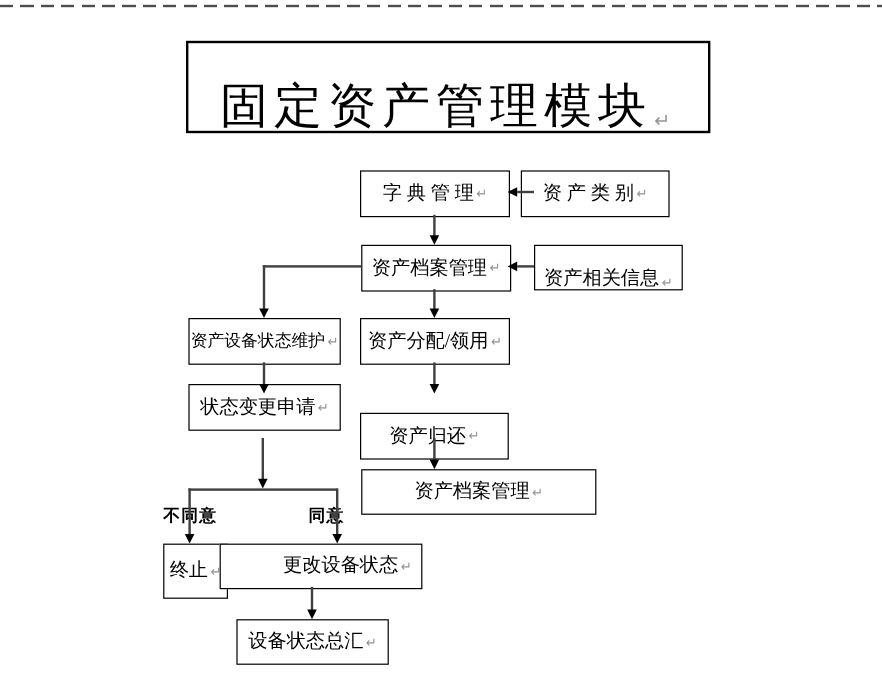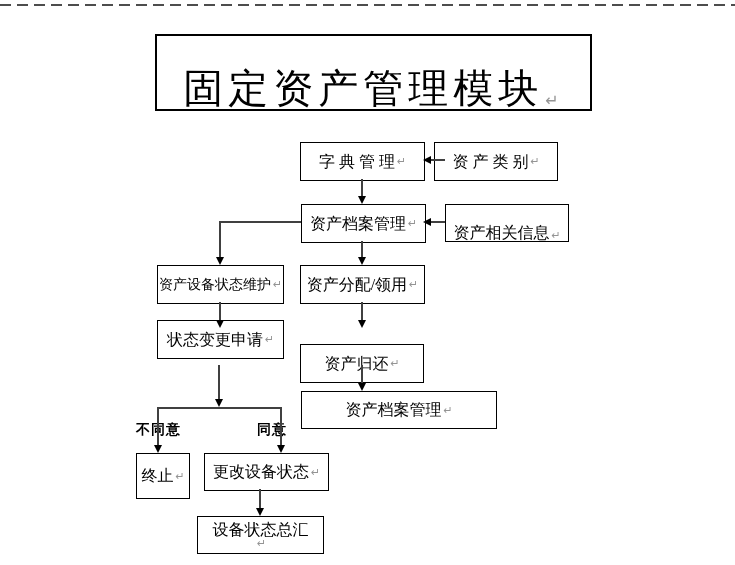--- a/index.html
+++ b/index.html
@@ -24,22 +24,22 @@
   .b-dict{left:300px;top:142px;width:123px;height:37px;}
   .b-category{left:434px;top:142px;width:122px;height:37px;}
   .b-archive{left:301px;top:204px;width:123px;height:37px;align-items:center;}
   .b-info{left:445px;top:204px;width:122px;height:36px;align-items:flex-end;}
   .b-maintain{left:157px;top:265px;width:125px;height:37px;font-size:14px;}
   .b-alloc{left:300px;top:265px;width:123px;height:37px;text-align:right;}
   .b-request{left:157px;top:320px;width:125px;height:37px;}
   .b-return{left:300px;top:328px;width:122px;height:37px;margin-top:16px;}
   .b-query{left:301px;top:391px;width:194px;height:36px;}
   .b-terminate{left:136px;top:453px;width:52px;height:44px;}
-  .b-change{left:204px;top:453px;width:123px;height:36px;}
-  .b-summary{left:197px;top:516px;width:125px;height:36px;flex-direction:column;}
+  .b-change{left:183px;top:453px;width:123px;height:36px;padding-left:44px;}
+  .b-summary{left:197px;top:516px;width:125px;height:36px;}
   
   .hline,.vline{position:absolute;background:#404040;}
   .hline{height:2px;}
   .vline{width:2px;}
   .arrow-down{position:absolute;width:0;height:0;
     border-left:4px solid transparent;border-right:4px solid transparent;border-top:8px solid #000;}
   .arrow-left{position:absolute;width:0;height:0;
     border-top:4px solid transparent;border-bottom:4px solid transparent;border-right:8px solid #000;}
   
   .branch-label{

